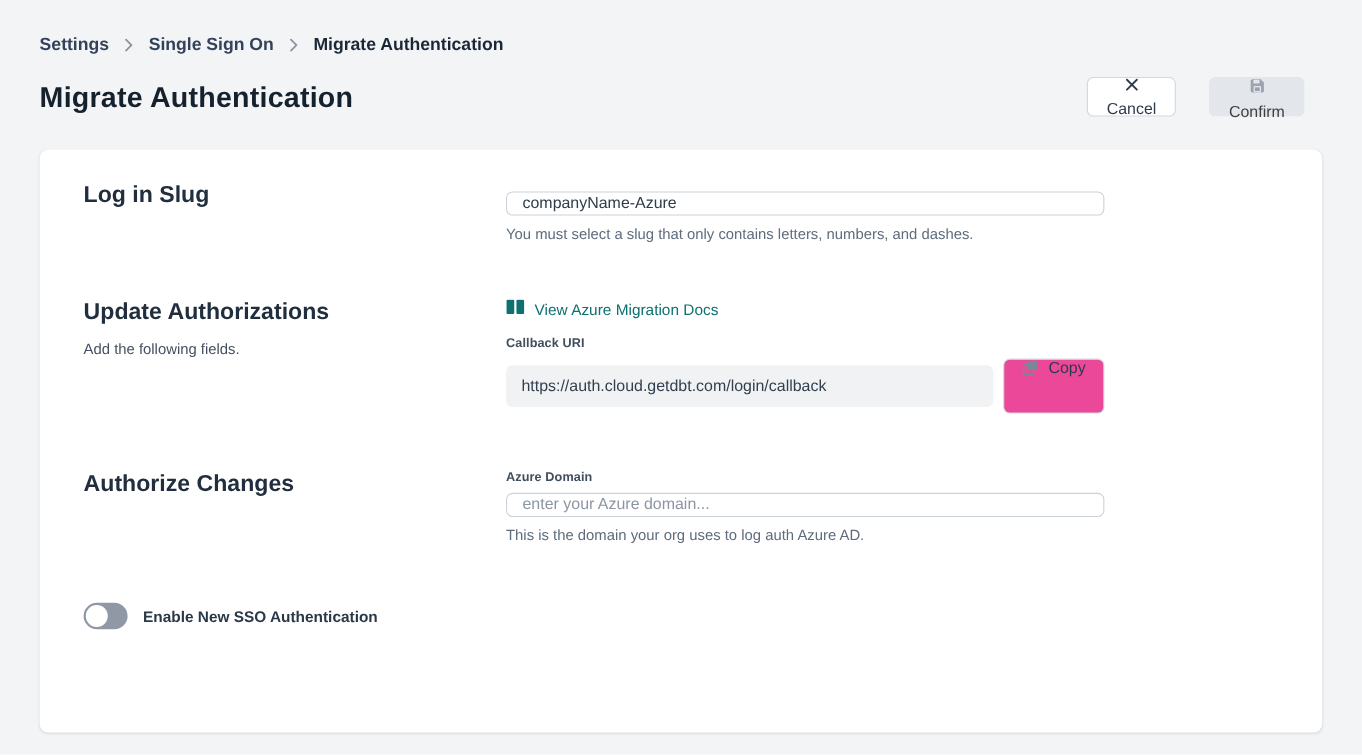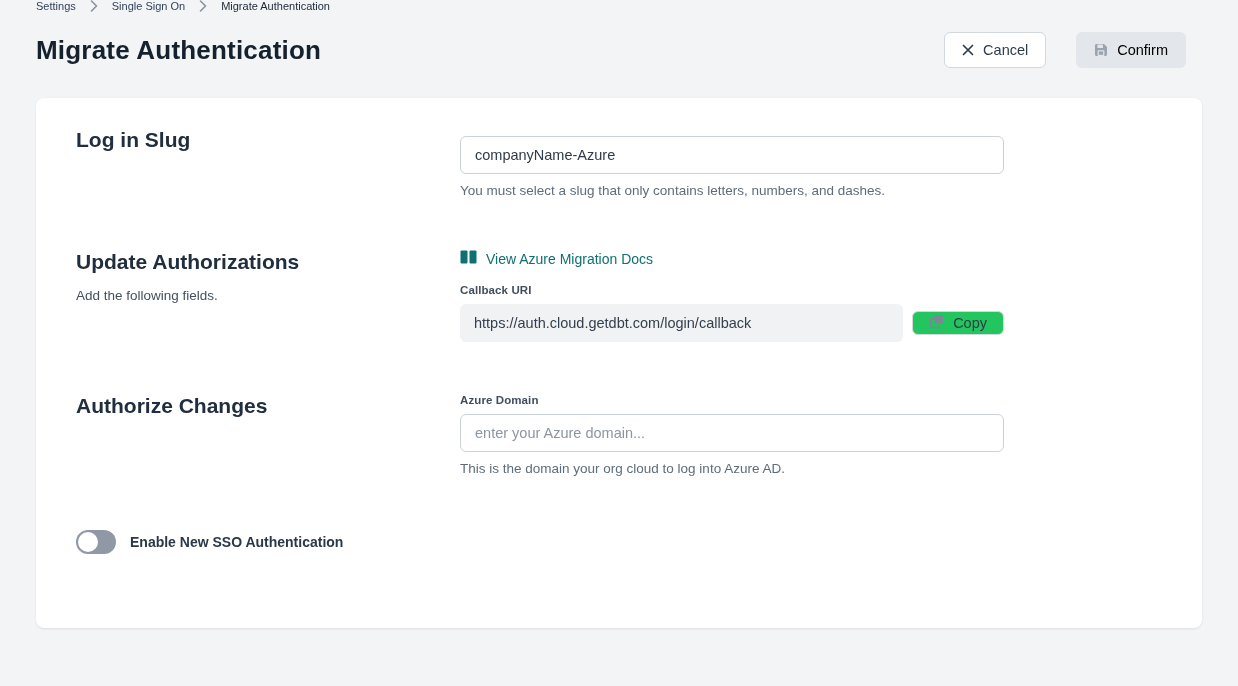--- a/index.html
+++ b/index.html
@@ -8,42 +8,42 @@
     background: #f2f4f6;
     font-family: "Liberation Sans", sans-serif;
     color: #2b3a4a;
     overflow: hidden;
   }
   .page { padding: 0 36px; }
 
   
   .breadcrumb {
     display: flex; align-items: center; gap: 14px;
-    font-size: 11px; font-weight: 400;
+    padding-top: 32px; font-size: 16px; font-weight: 700;
   }
   .crumb { color: #33425a; cursor: pointer; }
   .crumb.current { color: #1c2736; cursor: default; }
   .crumb-sep { display: flex; align-items: center; color: #8a93a0; }
 
   
   .header-row {
     display: flex; align-items: center; justify-content: space-between;
     margin-top: 20px; padding-right: 16px;
   }
   .page-title { font-size: 26px; font-weight: 700; color: #16212e; letter-spacing: .2px; }
   .header-actions { display: flex; align-items: center; gap: 30px; }
   .btn {
     display: inline-flex; align-items: center; gap: 9px;
     height: 36px; padding: 0 17px; border-radius: 6px;
     font-size: 14.5px; font-weight: 400;
     font-family: "Liberation Sans", sans-serif;
-    cursor: pointer; border: 1px solid transparent;
+    cursor: pointer; border: 1px solid transparent; flex-direction: column;
   }
   .btn-cancel { background: #ffffff; border-color: #d3d8de; color: #2e3b4a; }
-  .btn-confirm { background: #e3e6ea; color: #000000; cursor: default; }
+  .btn-confirm { background: #e3e6ea; color: #404040; cursor: default; }
   .btn svg { display: block; }
 
   
   .card {
     margin-top: 30px;
     background: #ffffff;
     border-radius: 8px;
     box-shadow: 0 1px 3px rgba(16,24,40,.06), 0 1px 2px rgba(16,24,40,.04);
     padding: 30px 40px 44px 40px;
     min-height: 530px;
@@ -54,21 +54,21 @@
     margin-bottom: 52px;
   }
   .section-row:last-child { margin-bottom: 0; }
   .section-left { padding-right: 60px; }
   .section-heading { font-size: 21px; font-weight: 700; color: #202e3e; }
   .section-desc { margin-top: 12px; font-size: 13.5px; color: #44505f; line-height: 1.5; }
   .section-right { max-width: 544px; }
 
   .field-label { font-size: 11.5px; font-weight: 700; color: #414e5d; letter-spacing: .1px; }
   .text-input {
-    margin-top: 8px; width: 100%; height: 38px;
+    margin-top: 8px; width: 100%; height: 22px;
     border: 1px solid #ccd2d9; border-radius: 6px;
     padding: 0 14px; font-size: 14.5px; color: #2e3b4a;
     font-family: "Liberation Sans", sans-serif;
     background: #ffffff; outline: none;
   }
   .text-input::placeholder { color: #8c96a3; opacity: 1; }
   .helper-text { margin-top: 9px; font-size: 13.5px; color: #5e6c7c; }
 
   .docs-link {
     display: inline-flex; align-items: center; gap: 9px;
@@ -78,23 +78,23 @@
   }
   .copy-row { display: flex; align-items: center; gap: 9px; margin-top: 8px; }
   .readonly-input {
     flex: 1; height: 38px; background: #f0f2f4;
     border: none; border-radius: 6px;
     display: flex; align-items: center; padding: 0 14px;
     font-size: 14.5px; color: #323f4e;
     white-space: nowrap; overflow: hidden;
   }
   .btn-copy {
-    display: inline-flex; align-items: center; gap: 9px;
-    height: 24px; padding: 0 16px;
-    background: #22c55e; border: 1px solid #d3d8de; border-radius: 6px;
+    display: inline-flex; align-items: flex-start; gap: 9px;
+    height: 50px; padding: 0 16px;
+    background: #ec4899; border: 1px solid #d3d8de; border-radius: 6px;
     font-size: 14.5px; color: #2e3b4a; cursor: pointer;
     font-family: "Liberation Sans", sans-serif;
   }
 
   .toggle-row { display: flex; align-items: center; gap: 14px; margin-top: 2px; }
   .toggle {
     position: relative; width: 40px; height: 24px;
     background: #8f98a4; border-radius: 12px; cursor: pointer;
     flex: 0 0 auto;
   }
@@ -194,21 +194,21 @@
       </div>
     </div>
 
     <div class="section-row">
       <div class="section-left">
         <div class="section-heading">Authorize Changes</div>
       </div>
       <div class="section-right">
         <div class="field-label">Azure Domain</div>
         <input class="text-input" type="text" placeholder="enter your Azure domain..." style="">
-        <div class="helper-text">This is the domain your org cloud to log into Azure AD.</div>
+        <div class="helper-text">This is the domain your org uses to log auth Azure AD.</div>
       </div>
     </div>
 
     <div class="section-row">
       <div class="section-right">
         <div class="toggle-row">
           <div class="toggle">
             <div class="knob"></div>
           </div>
           <div class="toggle-label">Enable New SSO Authentication</div>

